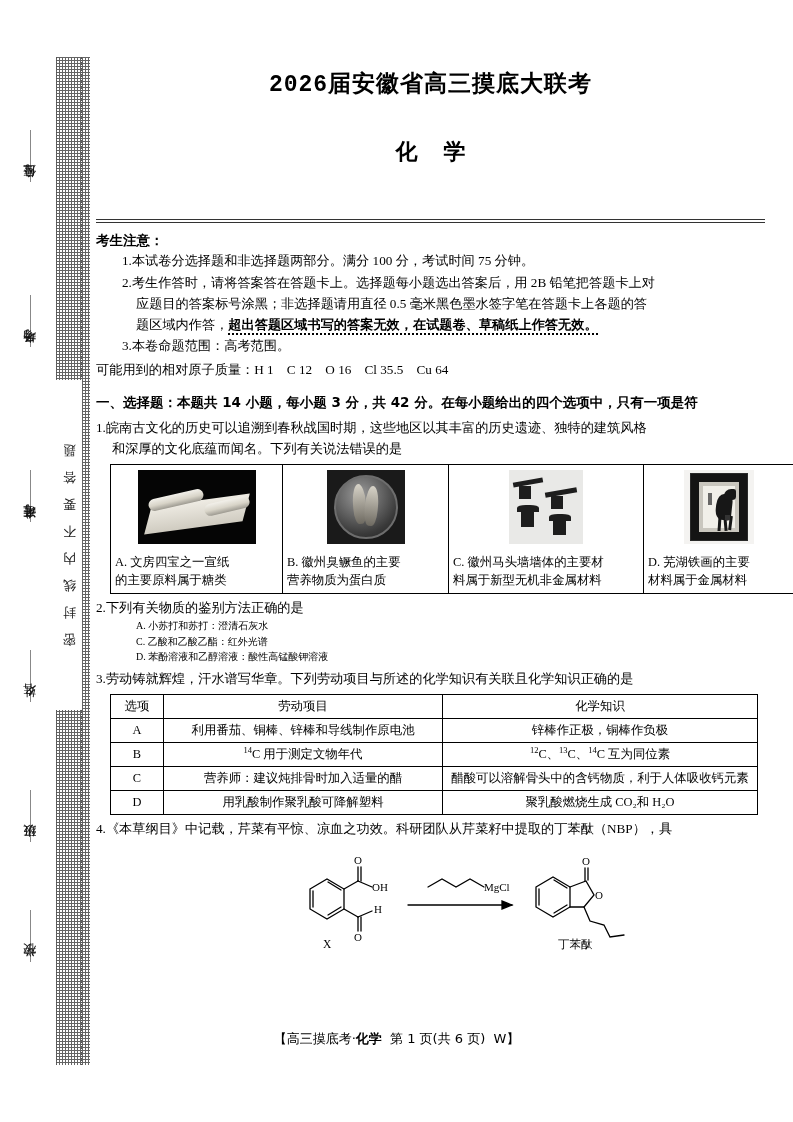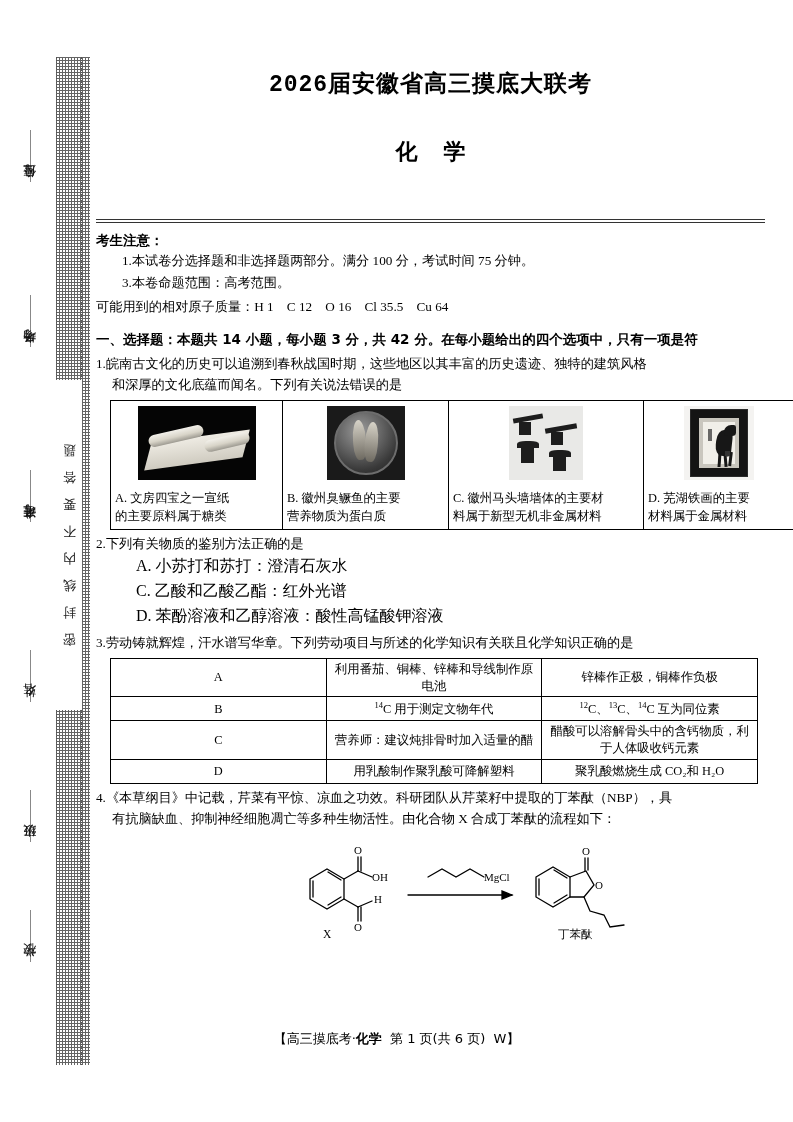--- a/index.html
+++ b/index.html
@@ -170,21 +170,21 @@
   }
   .sec-head .cont { display: block; margin-left: 16px; }
 
   .q {
     font-size: 13.2px;
     line-height: 1.6;
     margin-top: 3px;
   }
   .q .stem-cont { display: block; margin-left: 16px; }
   .opt {
-    font-size: 16px;
+    font-size: 10px;
     line-height: 1.55;
     margin-left: 40px;
   }
 
   
   table.qtable {
     border-collapse: collapse;
     width: 648px;
     margin: 5px 0 0 14px;
     table-layout: fixed;
@@ -381,20 +381,25 @@
   <div id="subject-title">化学</div>
 
   <div id="double-rule"></div>
 
   <div class="notice-head">考生注意：</div>
 
   <div class="notice-item">
     <span>1.</span><span>本试卷分选择题和非选择题两部分。满分 100 分，考试时间 75 分钟。</span>
   </div>
 
+  <div class="notice-item">
+    <span>2.</span><span>考生作答时，请将答案答在答题卡上。选择题每小题选出答案后，用 2B 铅笔把答题卡上对</span>
+    <span class="hang" style="margin-left:14px;">应题目的答案标号涂黑；非选择题请用直径 0.5 毫米黑色墨水签字笔在答题卡上各题的答</span>
+    <span class="hang" style="margin-left:14px;"><span>题区域内作答，</span><span class="emph-dot">超出答题区域书写的答案无效，在试题卷、草稿纸上作答无效。</span></span>
+  </div>
 
   <div class="notice-item">
     <span>3.</span><span>本卷命题范围：高考范围。</span>
   </div>
 
   <div id="atomic-mass">可能用到的相对原子质量：H 1　C 12　O 16　Cl 35.5　Cu 64</div>
 
   <div class="sec-head">
     <span>一、选择题：本题共 14 小题，每小题 3 分，共 42 分。在每小题给出的四个选项中，只有一项是符</span>
   </div>
@@ -468,20 +473,25 @@
   <div class="opt">A. 小苏打和苏打：澄清石灰水</div>
   <div class="opt">C. 乙酸和乙酸乙酯：红外光谱</div>
   <div class="opt">D. 苯酚溶液和乙醇溶液：酸性高锰酸钾溶液</div>
 
   <div class="q">
     <span>3.</span><span>劳动铸就辉煌，汗水谱写华章。下列劳动项目与所述的化学知识有关联且化学知识正确的是</span>
   </div>
 
   <table class="labtable">
     <tbody>
+        <tr>
+      <th class="c-opt">选项</th>
+      <th class="c-lab">劳动项目</th>
+      <th>化学知识</th>
+    </tr>
     <tr>
       <td>A</td>
       <td>利用番茄、铜棒、锌棒和导线制作原电池</td>
       <td>锌棒作正极，铜棒作负极</td>
     </tr>
     <tr>
       <td>B</td>
       <td><sup>14</sup><span>C 用于测定文物年代</span></td>
       <td><sup>12</sup>C、<sup>13</sup>C、<sup>14</sup>C 互为同位素</td>
     </tr>
@@ -493,21 +503,20 @@
     <tr>
       <td>D</td>
       <td>用乳酸制作聚乳酸可降解塑料</td>
       <td>聚乳酸燃烧生成 CO₂和 H₂O</td>
     </tr>
   </tbody>
     </table>
 
   <div class="q">
     <span>4.</span><span>《本草纲目》中记载，芹菜有平惊、凉血之功效。科研团队从芹菜籽中提取的丁苯酞（NBP），具</span>
-    <span class="stem-cont">有抗脑缺血、抑制神经细胞凋亡等多种生物活性。由化合物 X 合成丁苯酞的流程如下：</span>
   </div>
 
   <div id="scheme">
     <svg width="340" height="106" viewBox="0 0 340 106">
       <g stroke="#000" stroke-width="1.3" fill="none" stroke-linecap="round">
 
         <polygon points="14,44 31,34 48,44 48,64 31,74 14,64"></polygon>
         <line x1="17" y1="46" x2="17" y2="62"></line>
         <line x1="32" y1="37" x2="45" y2="45"></line>
         <line x1="45" y1="62" x2="32" y2="70"></line>

